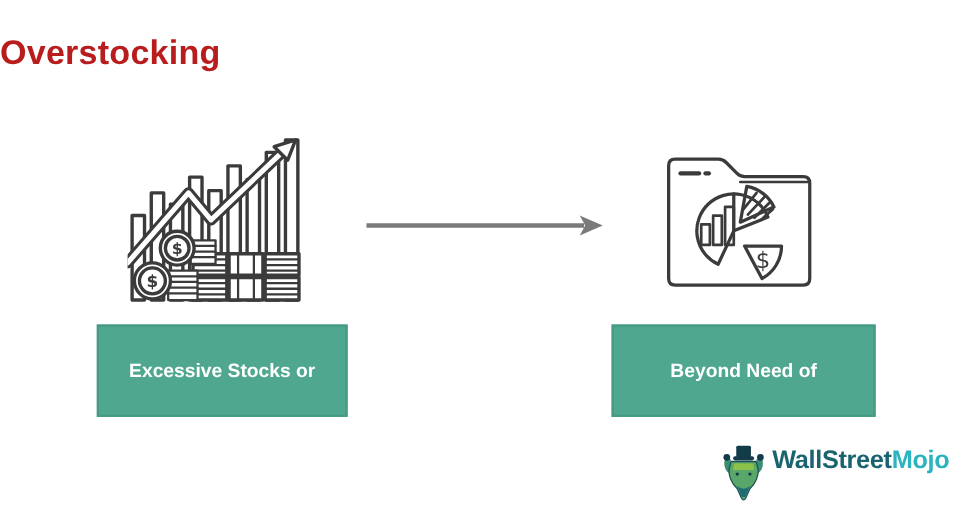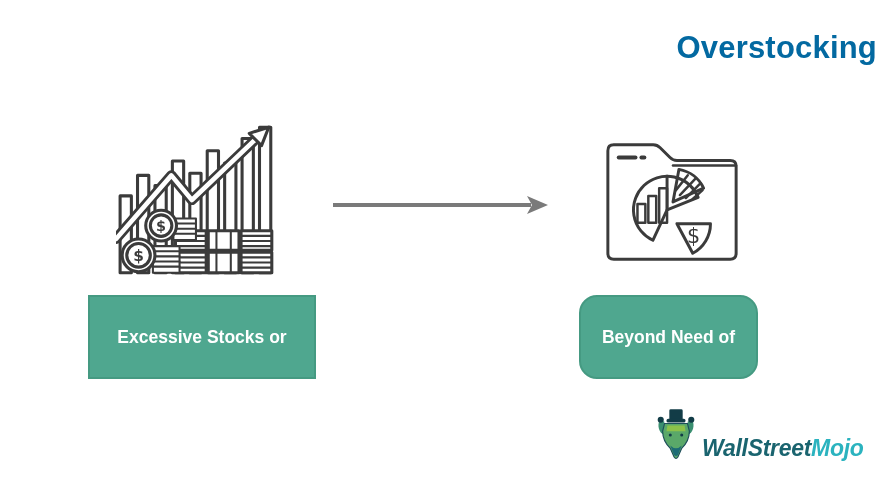--- a/index.html
+++ b/index.html
@@ -1,38 +1,38 @@
 <!DOCTYPE html>
 <html><head>
 <meta charset="utf-8">
 <style>
   html,body{margin:0;padding:0;background:#fff;}
   .stage{
     position:relative;width:877px;height:484px;background:#ffffff;
     font-family:"Liberation Sans", sans-serif;overflow:hidden;
   }
   .title{
-    position:absolute;top:30px;left:0;width:877px;text-align:right;
-    font-size:31px;font-weight:700;color:#0369a1;letter-spacing:.2px;
+    position:absolute;top:30px;left:0;width:877px;text-align:left;
+    font-size:31px;font-weight:700;color:#b91c1c;letter-spacing:.2px;
   }
   .icon-box{position:absolute;}
   .icon-left{left:116px;top:124px;width:164px;height:154px;}
   .icon-right{left:598px;top:133px;width:148px;height:134px;}
   .arrow-wrap{position:absolute;left:333px;top:194px;width:216px;height:22px;}
   .label{
     position:absolute;top:295px;height:84px;background:#4fa78f;
     border:2px solid #459a82;box-sizing:border-box;
     display:flex;flex-direction:column;align-items:center;justify-content:center;
     color:#ffffff;font-weight:700;font-size:17.5px;line-height:1.5;text-align:right;
   }
   .label-left{left:88px;width:228px;}
-  .label-right{left:579px;width:179px;border-radius:18px;}
+  .label-right{left:556px;width:240px;}
   .logo{
     position:absolute;left:655px;top:404px;height:58px;
-    display:flex;align-items:flex-end;font-style:italic;
+    display:flex;align-items:flex-start;
   }
   .logo-text{font-size:23px;font-weight:700;letter-spacing:-0.3px;margin-left:5px;white-space:nowrap;}
   .logo-primary{color:#1a646f;}
   .logo-accent{color:#2bb3bf;}
   svg{display:block;}
 </style>
 </head>
 <body>
 
 <div class="stage">

